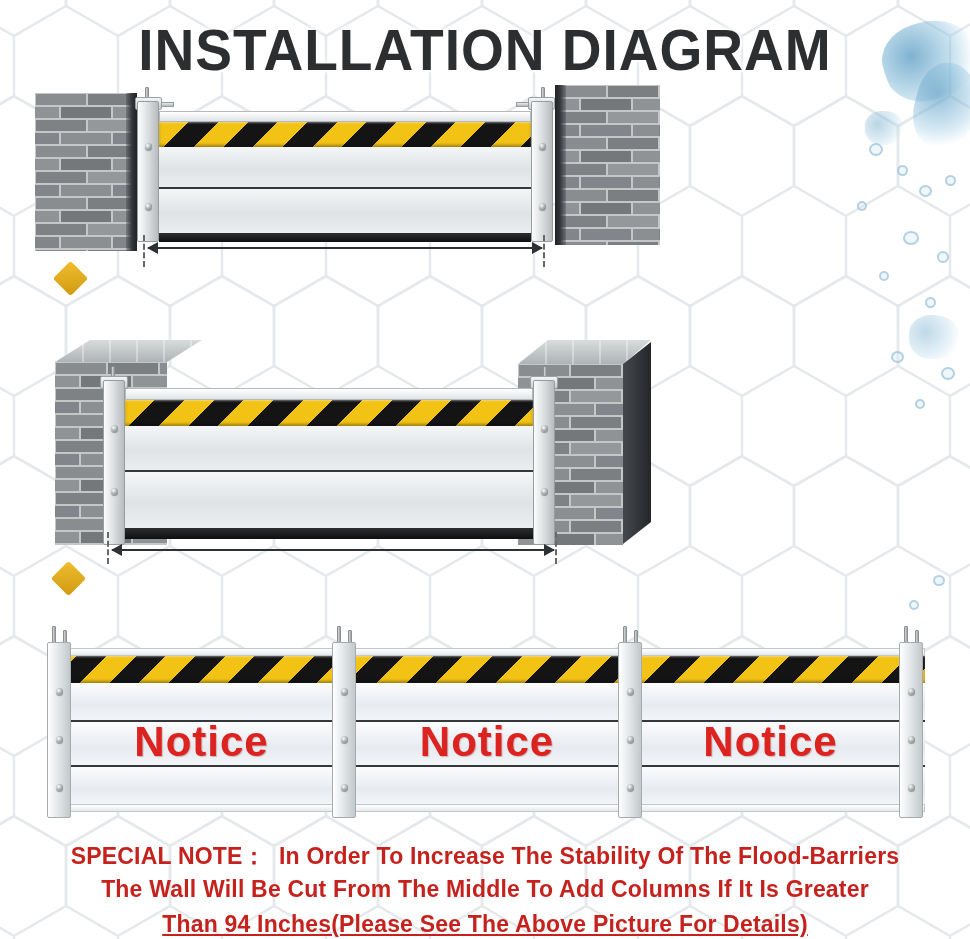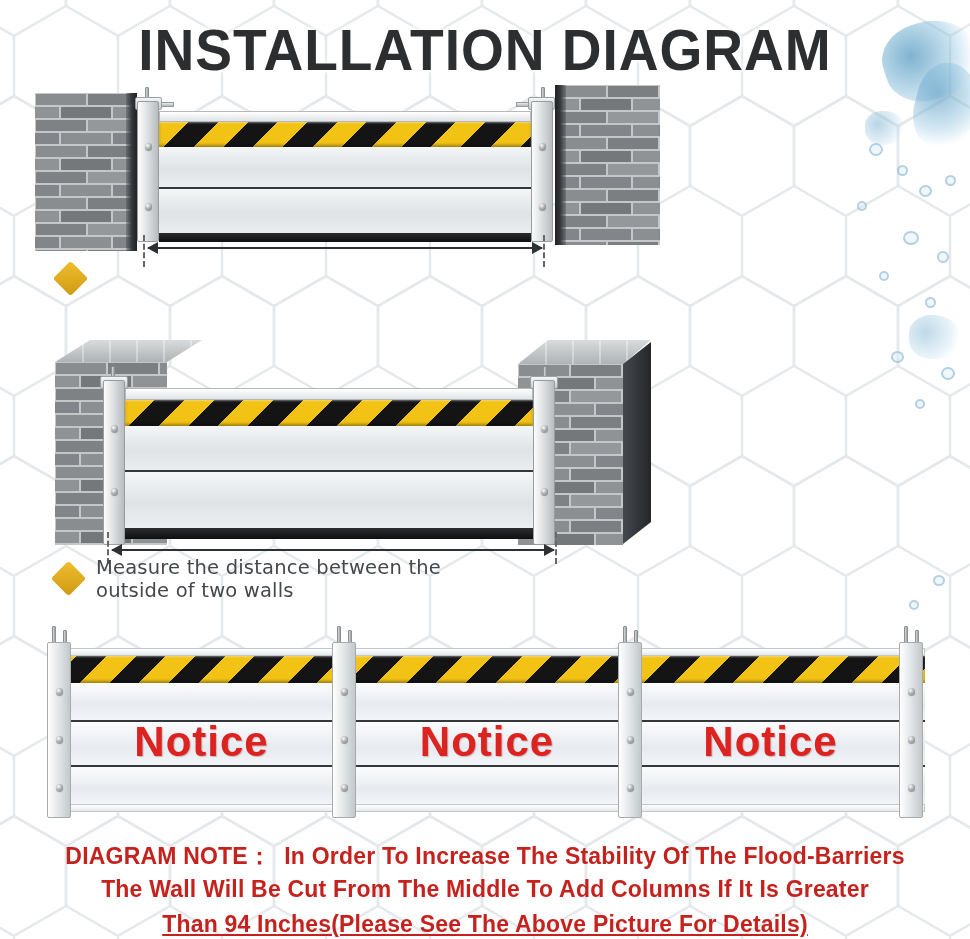--- a/index.html
+++ b/index.html
@@ -277,24 +277,20 @@
     <div class="abs screw" style="left:491px;top:158px;"></div>
 
     <div>
       <div class="dashline" style="left:57px;top:202px;height:32px;"></div>
       <div class="dashline" style="left:505px;top:202px;height:32px;"></div>
       <div class="mline" style="left:62px;top:219px;width:442px;"></div>
     </div>
   </div>
 
   <div class="abs diamond" style="left:56px;top:566px;"></div>
-  <div class="abs cap" style="left:96px;top:556px;width:370px;">
-    <div>Measure the distance between the</div>
-    <div>outside of two walls</div>
-  </div>
 
 
   <div class="abs" style="left:35px;top:618px;width:900px;height:210px;">
 
     <div class="abs bb-rail" style="left:12px;top:30px;width:878px;height:8px;"></div>
     <div class="abs hazard" style="left:12px;top:38px;width:878px;height:27px;"></div>
     <div class="abs bb-panel" style="left:12px;top:65px;width:878px;height:37px;"></div>
     <div class="abs sep" style="left:12px;top:102px;width:878px;"></div>
     <div class="abs bb-panel" style="left:12px;top:104px;width:878px;height:43px;"></div>
     <div class="abs sep" style="left:12px;top:147px;width:878px;"></div>
@@ -328,18 +324,18 @@
 
     <div class="abs pin" style="left:869px;top:8px;height:18px;"></div>
     <div class="abs pin" style="left:880px;top:12px;height:14px;"></div>
     <div class="abs bb-post" style="left:864px;top:24px;width:24px;height:176px;"></div>
     <div class="abs screw" style="left:873px;top:70px;"></div>
     <div class="abs screw" style="left:873px;top:118px;"></div>
     <div class="abs screw" style="left:873px;top:166px;"></div>
   </div>
 
   <div>
-    <div class="note-line" style="top:841px;">DIAGRAM NOTE：  In Order To Increase The Stability Of The Flood-Barriers</div>
+    <div class="note-line" style="top:841px;">SPECIAL NOTE：  In Order To Increase The Stability Of The Flood-Barriers</div>
     <div class="note-line" style="top:876px;">The Wall Will Be Cut From The Middle To Add Columns If It Is Greater</div>
     <div class="note-line" style="top:911px;text-decoration:underline;">Than 94 Inches(Please See The Above Picture For Details)</div>
   </div>
 
 </div>
 
 </body></html>

